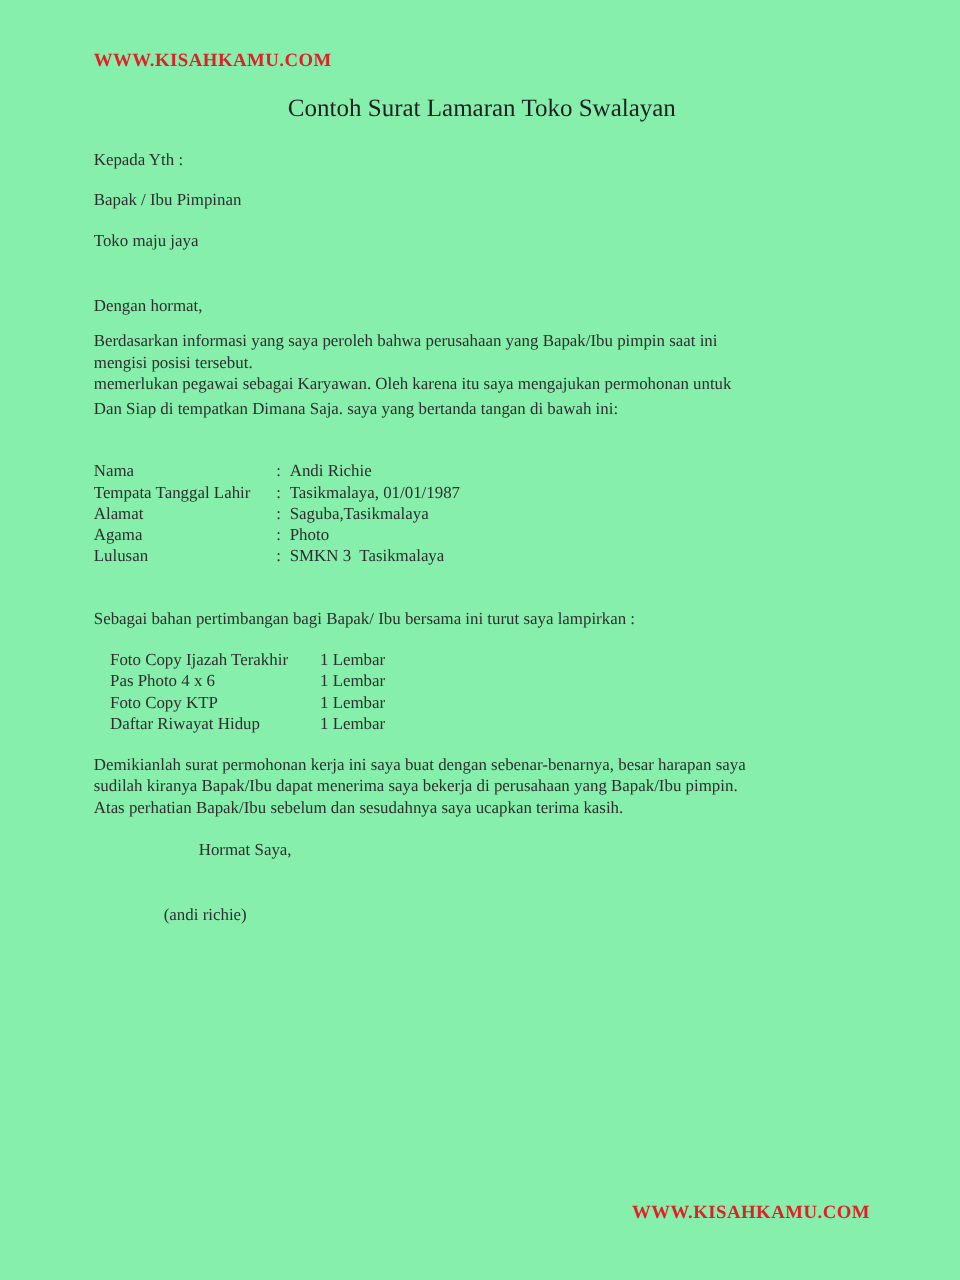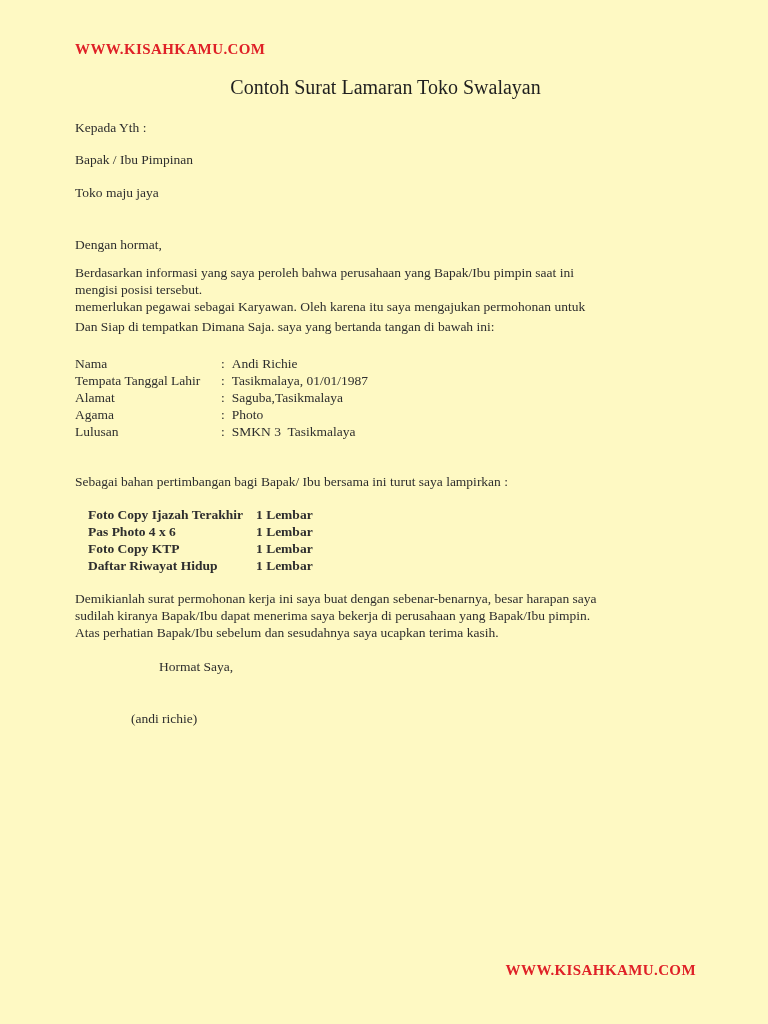--- a/index.html
+++ b/index.html
@@ -1,20 +1,20 @@
 <!DOCTYPE html>
 <html><head>
 <meta charset="utf-8">
 <style>
   html, body { margin: 0; padding: 0; background: #ffffff; }
   .page {
     position: relative;
     width: 768px;
     height: 1024px;
-    background: #fef9c3;
+    background: #86efac;
     font-family: "Liberation Serif", "DejaVu Serif", serif;
     font-size: 13.5px;
     line-height: 17px;
     color: #2e2e2e;
     overflow: hidden;
     box-sizing: border-box;
     padding: 42px 72px 0 75px;
   }
   .site-header {
     font-size: 15px;
@@ -30,28 +30,28 @@
     text-align: center;
     margin: 13px 0 0 0;
     color: #1f1f1f;
   }
   .r1 { margin-top: 15px; }
   .r2 { margin-top: 15px; }
   .r3 { margin-top: 16px; }
   .salutation { margin-top: 35px; }
   .opening { margin-top: 11px; }
   .opening .line-gap { margin-top: 3px; }
-  .details { margin-top: 20px; }
+  .details { margin-top: 33px; }
   .detail-row { display: flex; }
   .detail-label { width: 146px; flex: 0 0 146px; }
   .detail-colon { flex: 0 0 auto; margin-right: 7px; }
   .detail-value { white-space: pre; }
   .attach-intro { margin-top: 33px; }
   .attach-list { margin-top: 16px; padding-left: 13px; }
-  .attach-row { display: flex; font-weight: bold; }
+  .attach-row { display: flex; }
   .attach-name { width: 168px; flex: 0 0 168px; }
   .attach-qty { flex: 0 0 auto; }
   .closing { margin-top: 16px; }
   .signoff { margin-top: 17px; margin-left: 84px; }
   .signature { margin-top: 35px; margin-left: 56px; }
   .site-footer {
     position: absolute;
     top: 963px;
     right: 72px;
     font-size: 15px;

